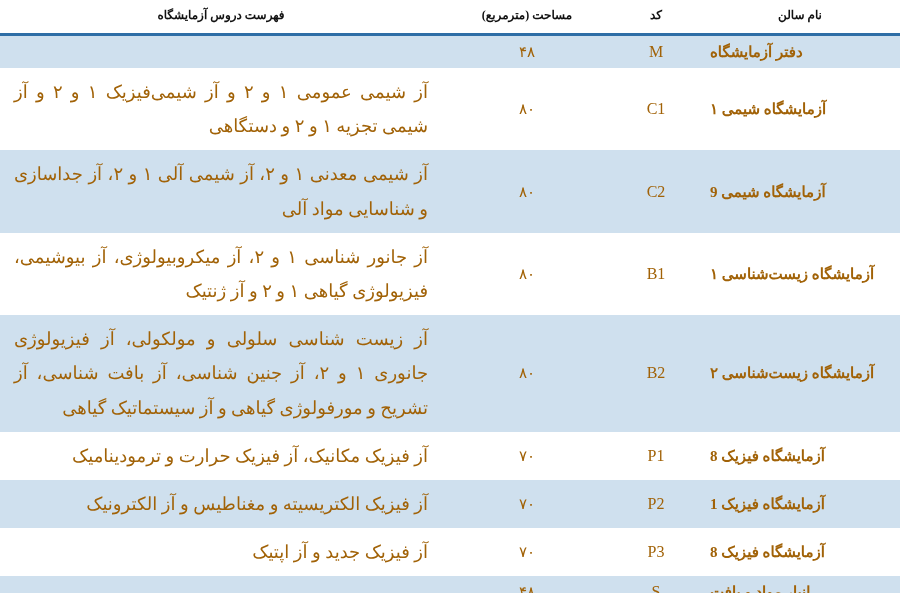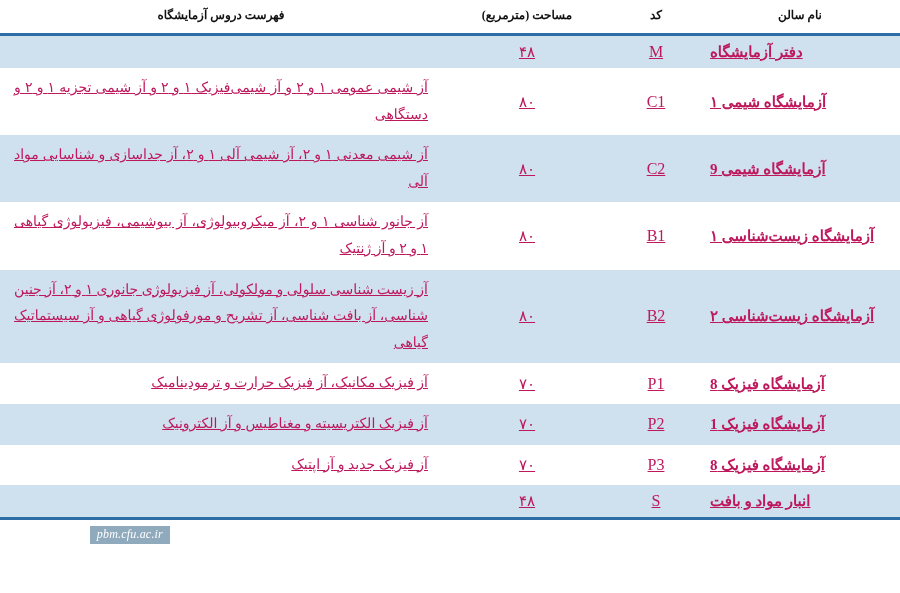--- a/index.html
+++ b/index.html
@@ -35,22 +35,21 @@
     color: #111;
     vertical-align: middle;
   }
   thead tr.header-row {
     border-bottom: 3px solid #2e6ea6;
   }
   tbody tr td {
     font-size: 15px;
     padding: 7px 10px;
     vertical-align: middle;
-    color: #be185d;
-    text-decoration: underline;
+    color: #a16207;
   }
   tbody tr.row-alt td {
     background: #cfe0ee;
   }
   tbody tr.row-plain td {
     background: #ffffff;
   }
   td.col-name {
     font-weight: bold;
     text-align: left;
@@ -63,21 +62,21 @@
     font-size: 16px;
   }
   td.col-area {
     text-align: center;
     font-size: 15px;
   }
   td.col-desc {
     text-align: justify;
     text-align-last: right;
     line-height: 1.9;
-    font-size: 14px;
+    font-size: 18px;
     padding-right: 14px;
     padding-left: 14px;
   }
   col.c-name { width: 200px; }
   col.c-code { width: 88px; }
   col.c-area { width: 170px; }
   col.c-desc { width: 442px; }
 
   .bottom-rule {
     width: 900px;

